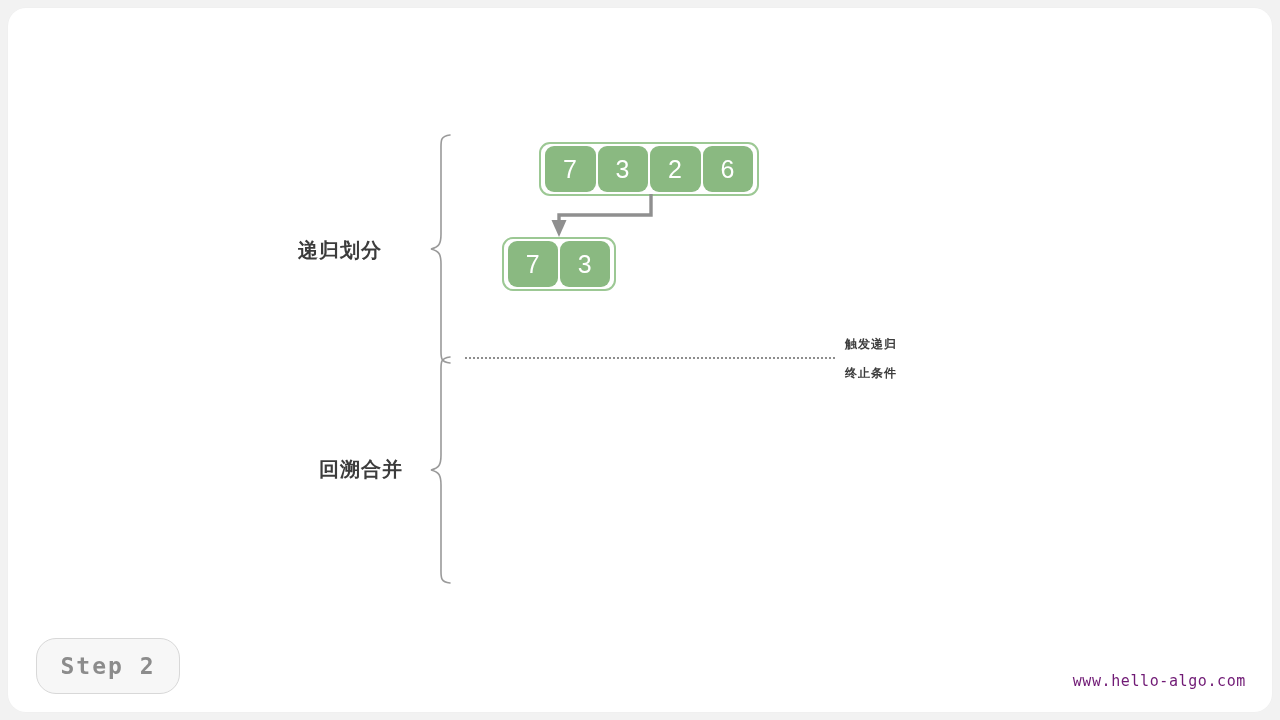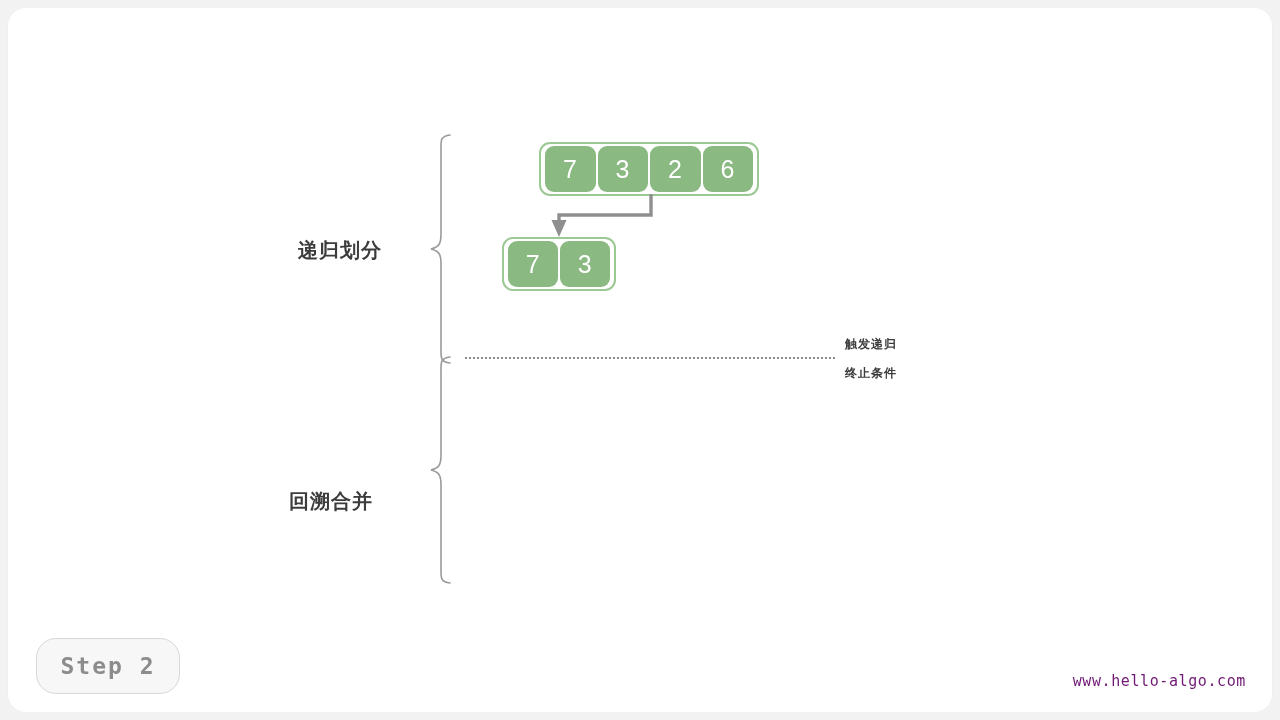--- a/index.html
+++ b/index.html
@@ -141,21 +141,21 @@
              C 12 4, 13 9, 13 18
              L 13 101
              C 13 111, 11 114, 3 116
              C 11 118, 13 121, 13 131
              L 13 214
              C 13 223, 12 228, 22 229" fill="none" stroke="#9a9a9a" stroke-width="1.6" stroke-linecap="round"></path>
   </svg>
 
   <div class="phase-label" style="left:298px; top:237px;">递归划分</div>
 
-  <div class="phase-label" style="left:289px; top:456px;margin-top:32px;">回溯合并</div>
+  <div class="phase-label" style="left:319px; top:456px;">回溯合并</div>
 
   <div class="array-frame" style="left:539px; top:142px; width:220px; height:54px;">
     <div class="array-cell" style="width:52px; height:46px;">7</div>
     <div class="array-cell" style="width:52px; height:46px;">3</div>
     <div class="array-cell" style="width:52px; height:46px;">2</div>
     <div class="array-cell" style="width:52px; height:46px;">6</div>
   </div>
 
   <svg style="position:absolute; left:548px; top:192px;" width="116" height="50" viewBox="0 0 116 50">
     <path d="M 103 2 L 103 23 L 11 23 L 11 30" fill="none" stroke="#8f8f8f" stroke-width="3.4" stroke-linecap="butt" stroke-linejoin="miter"></path>

